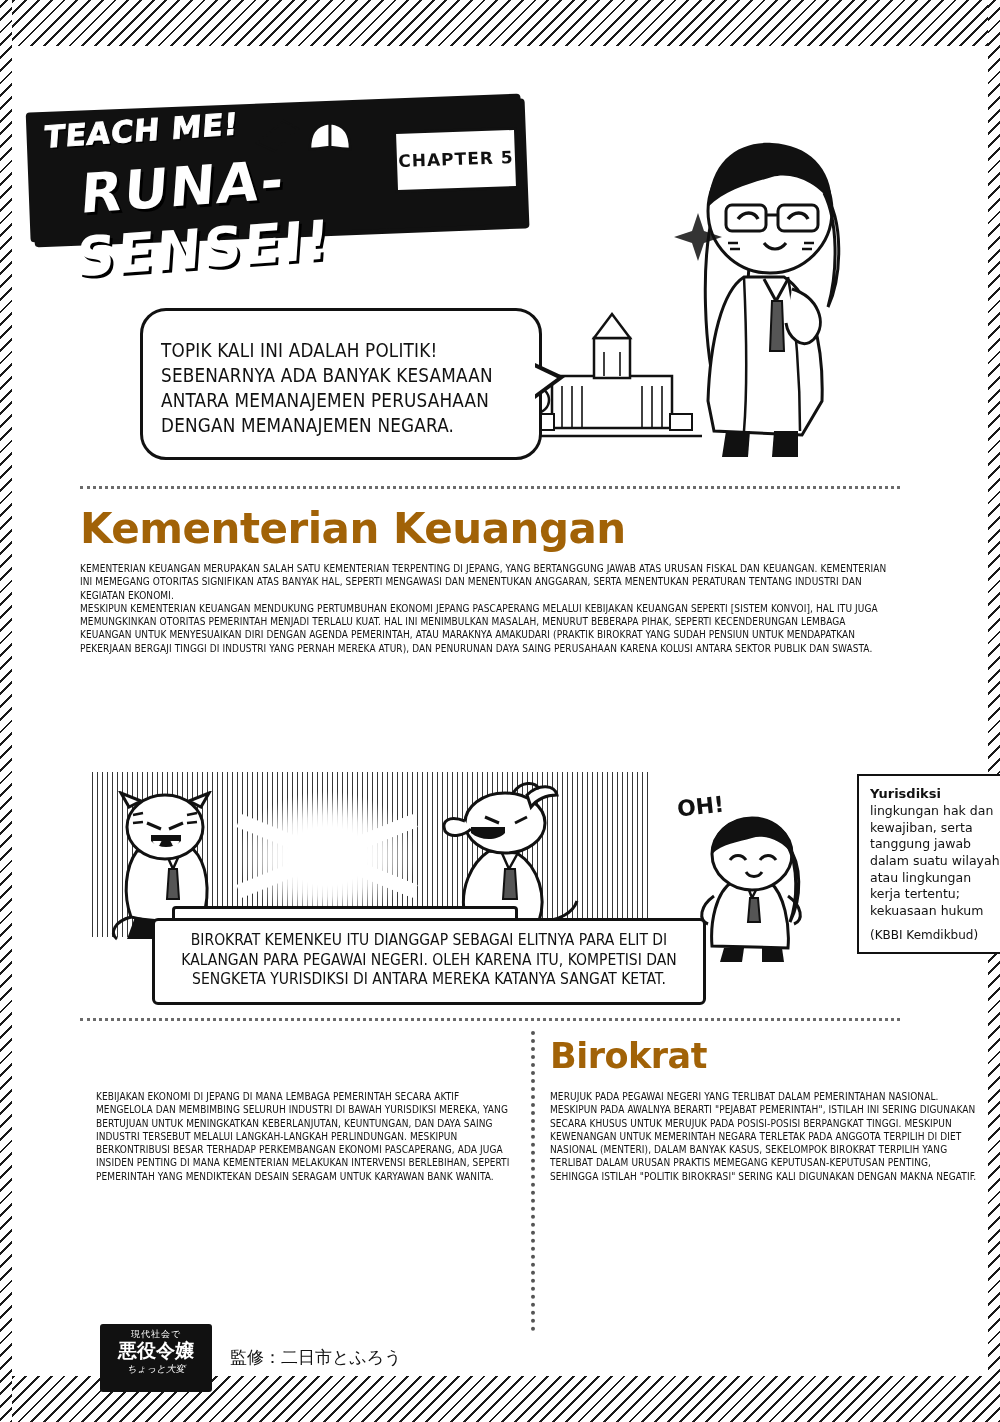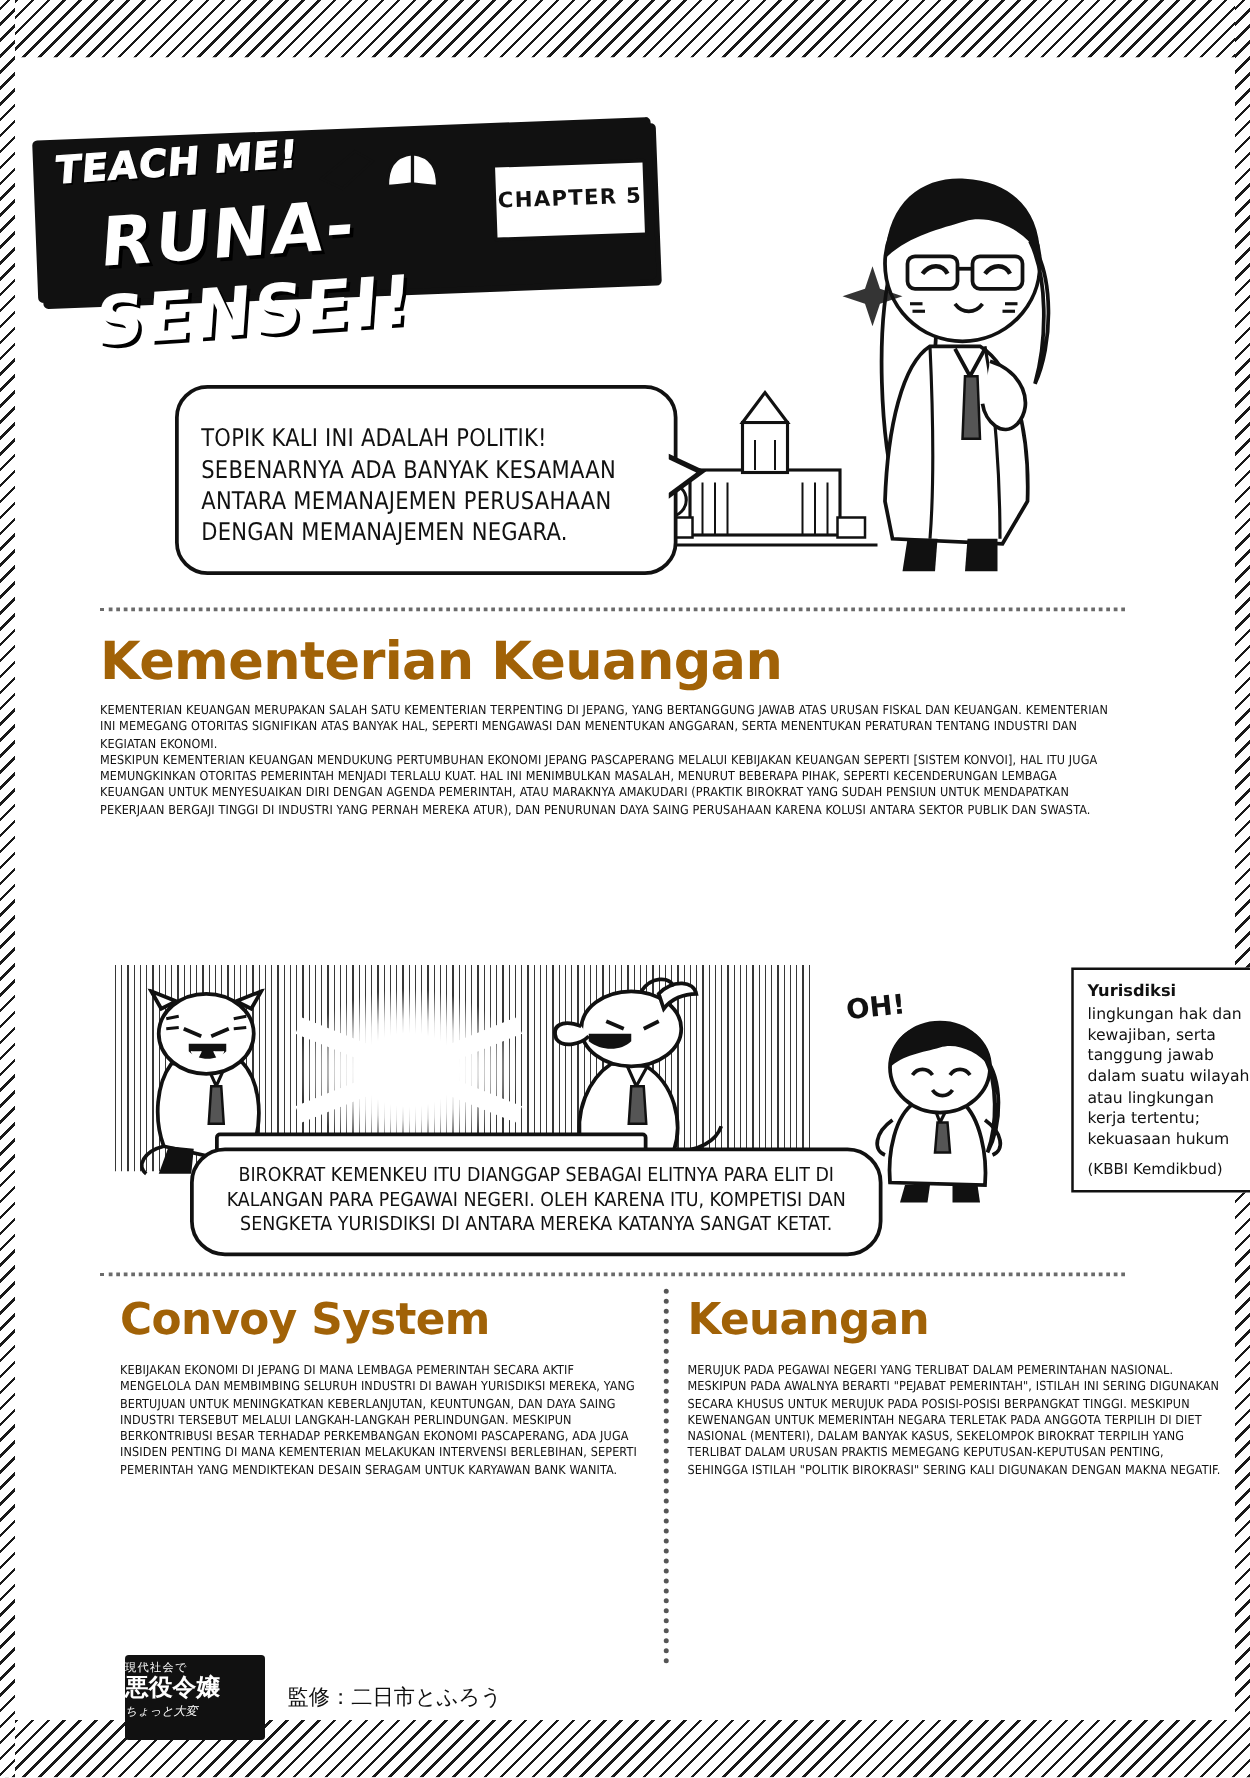--- a/index.html
+++ b/index.html
@@ -282,21 +282,21 @@
     transform: rotate(-6deg);
   }
   .chibi-fig { left: 672px; top: 768px; width: 140px; height: 150px; }
 
   
   .balloon-battle {
     left: 140px;
     top: 872px;
     width: 520px;
     padding: 10px 14px 12px 14px;
-    border-radius: 28px;
+    border-radius: 6px;
   }
   .balloon-battle p {
     margin: 0;
     font-family: "DejaVu Sans Condensed", "DejaVu Sans", sans-serif;
     font-size: 15.5px;
     line-height: 1.26;
     color: #111;
     text-transform: uppercase;
     text-align: center;
   }
@@ -334,20 +334,21 @@
   
   .footer-logo {
     position: absolute;
     left: 88px;
     top: 1278px;
     width: 112px;
     height: 68px;
     background: #111;
     border-radius: 3px;
     color: #fff;
+    text-align: center;
     padding-top: 4px;
     box-sizing: border-box;
   }
   .footer-logo .fl-1 {
     font-family: "DejaVu Sans", sans-serif;
     font-size: 9px;
     letter-spacing: 1px;
     display: block;
   }
   .footer-logo .fl-2 {
@@ -535,26 +536,25 @@
 
     <div class="note-box">
       <div class="note-term">Yurisdiksi</div>
       <div class="note-def">lingkungan hak dan kewajiban, serta tanggung jawab dalam suatu wilayah atau lingkungan kerja tertentu; kekuasaan hukum</div>
       <div class="note-src">(KBBI Kemdikbud)</div>
     </div>
 
     <div class="dotted-rule" style="left:68px; top:972px; width:820px;"></div>
     <div class="col-divider"></div>
 
-    <div class="sec-title" id="title-convoy">Convoy System</div>
     <div class="body-text" id="para-convoy">
       <p>KEBIJAKAN EKONOMI DI JEPANG DI MANA LEMBAGA PEMERINTAH SECARA AKTIF MENGELOLA DAN MEMBIMBING SELURUH INDUSTRI DI BAWAH YURISDIKSI MEREKA, YANG BERTUJUAN UNTUK MENINGKATKAN KEBERLANJUTAN, KEUNTUNGAN, DAN DAYA SAING INDUSTRI TERSEBUT MELALUI LANGKAH-LANGKAH PERLINDUNGAN. MESKIPUN BERKONTRIBUSI BESAR TERHADAP PERKEMBANGAN EKONOMI PASCAPERANG, ADA JUGA INSIDEN PENTING DI MANA KEMENTERIAN MELAKUKAN INTERVENSI BERLEBIHAN, SEPERTI PEMERINTAH YANG MENDIKTEKAN DESAIN SERAGAM UNTUK KARYAWAN BANK WANITA.</p>
     </div>
 
-    <div class="sec-title" id="title-birokrat">Keuangan</div>
+    <div class="sec-title" id="title-birokrat">Birokrat</div>
     <div class="body-text" id="para-birokrat">
       <p>MERUJUK PADA PEGAWAI NEGERI YANG TERLIBAT DALAM PEMERINTAHAN NASIONAL. MESKIPUN PADA AWALNYA BERARTI "PEJABAT PEMERINTAH", ISTILAH INI SERING DIGUNAKAN SECARA KHUSUS UNTUK MERUJUK PADA POSISI-POSISI BERPANGKAT TINGGI. MESKIPUN KEWENANGAN UNTUK MEMERINTAH NEGARA TERLETAK PADA ANGGOTA TERPILIH DI DIET NASIONAL (MENTERI), DALAM BANYAK KASUS, SEKELOMPOK BIROKRAT TERPILIH YANG TERLIBAT DALAM URUSAN PRAKTIS MEMEGANG KEPUTUSAN-KEPUTUSAN PENTING, SEHINGGA ISTILAH "POLITIK BIROKRASI" SERING KALI DIGUNAKAN DENGAN MAKNA NEGATIF.</p>
     </div>
 
     <div class="footer-logo">
       <span class="fl-1">現代社会で</span>
       <span class="fl-2">悪役令嬢</span>
       <span class="fl-3">ちょっと大変</span>
     </div>
     <div class="footer-credit">監修：二日市とふろう</div>

